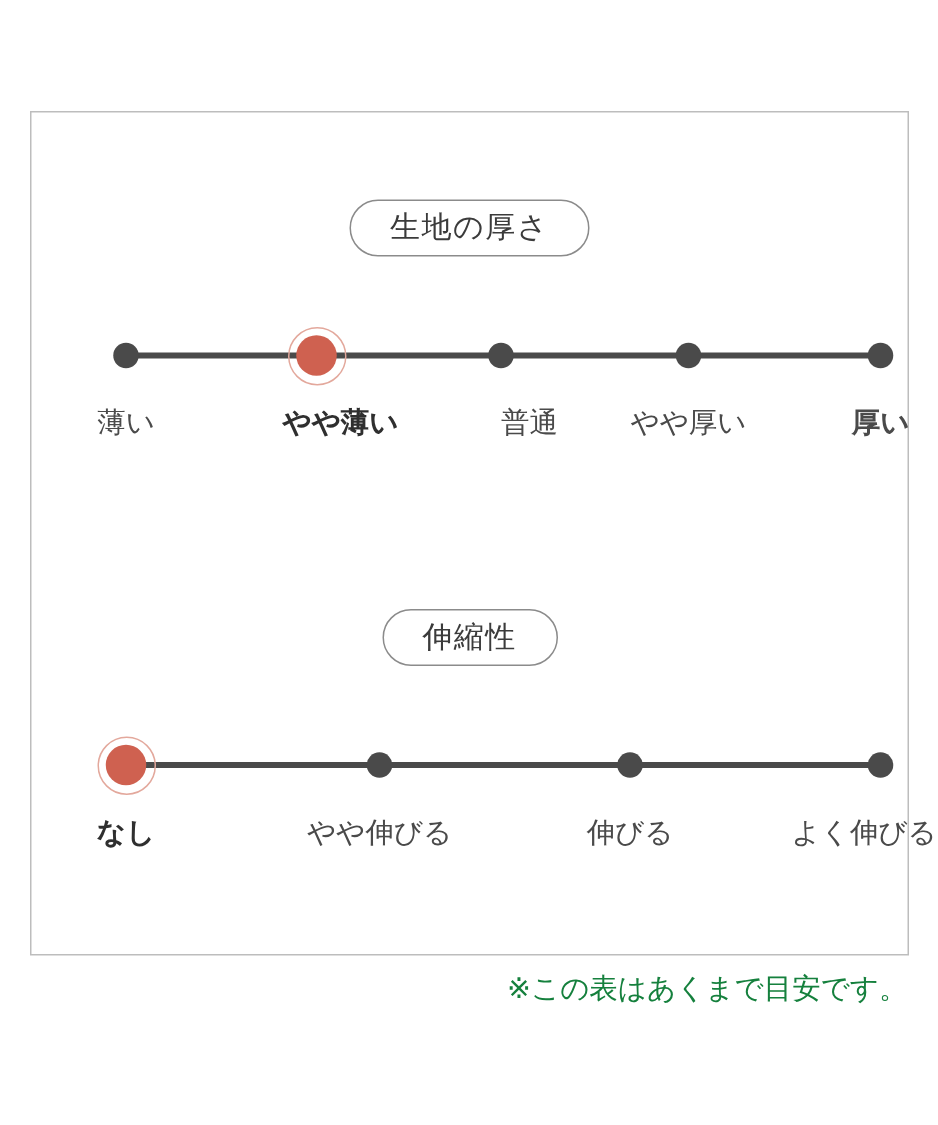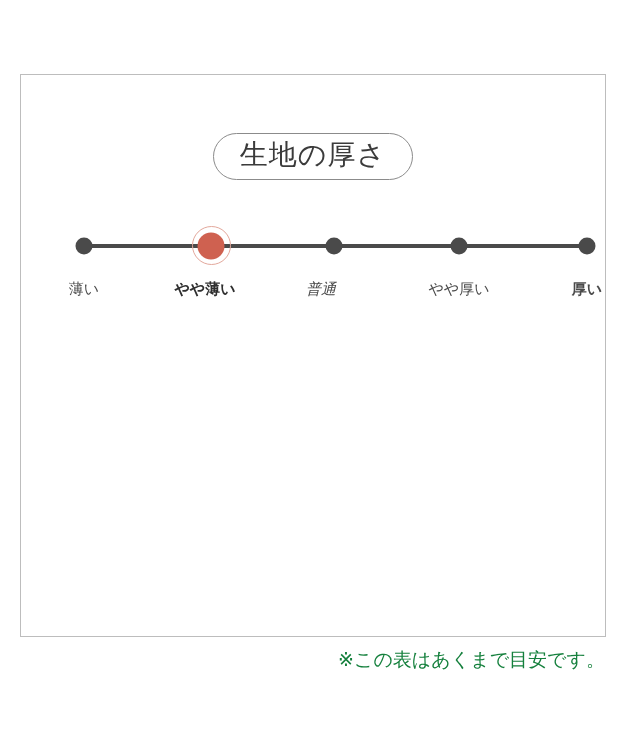--- a/index.html
+++ b/index.html
@@ -40,21 +40,21 @@
   
   .badge-row {
     display: flex;
     justify-content: center;
     align-items: center;
   }
   .badge {
     border: 1px solid #8b8b8b;
     border-radius: 999px;
     padding: 6px 26px 8px 26px;
-    font-size: 28px;
+    font-size: 20px;
     line-height: 1.1;
     letter-spacing: 1px;
     color: #3b3b3b;
     white-space: nowrap;
     background: #ffffff;
   }
 
   
   .scale-area {
     position: relative;
@@ -96,21 +96,21 @@
 
   
   .labels {
     position: relative;
     height: 30px;
     margin-top: 2px;
   }
   .tick-label {
     position: absolute;
     transform: translateX(-50%);
-    font-size: 15px;
+    font-size: 19px;
     line-height: 1.2;
     white-space: nowrap;
     color: #4a4a4a;
     top: 0;
   }
   .tick-label.is-selected {
     font-weight: bold;
     color: #2f2f2f;
   }
 
@@ -137,23 +137,41 @@
     <div class="scale-area">
       <div class="track" style="left:63px; width:503px;"></div>
       <div class="node" style="left:63px;"></div>
       <div class="node active" style="left:190px;"></div>
       <div class="node" style="left:313px;"></div>
       <div class="node" style="left:438px;"></div>
       <div class="node" style="left:566px;"></div>
     </div>
     <div class="labels">
       <span class="tick-label" style="left:63px;">薄い</span>
-      <span class="tick-label is-selected" style="left:184px;text-align:right;">やや薄い</span>
-      <span class="tick-label" style="left:300px;font-style:italic;">普通</span>
+      <span class="tick-label is-selected" style="left:206px;text-align:right;">やや薄い</span>
+      <span class="tick-label" style="left:332px;">普通</span>
       <span class="tick-label" style="left:438px;">やや厚い</span>
       <span class="tick-label" style="left:566px;font-weight:bold;">厚い</span>
     </div>
   </div>
 
+  <div class="scale-block block-1">
+    <div class="badge-row">
+      <span class="badge">伸縮性</span>
+    </div>
+    <div class="scale-area">
+      <div class="track" style="left:63px; width:503px;"></div>
+      <div class="node active" style="left:63px;"></div>
+      <div class="node" style="left:232px;"></div>
+      <div class="node" style="left:399px;"></div>
+      <div class="node" style="left:566px;"></div>
+    </div>
+    <div class="labels">
+      <span class="tick-label is-selected" style="left:63px;">なし</span>
+      <span class="tick-label" style="left:232px;">やや伸びる</span>
+      <span class="tick-label" style="left:399px;">伸びる</span>
+      <span class="tick-label" style="left:555px;">よく伸びる</span>
+    </div>
+  </div>
 
 </div>
 
 <div class="footnote">※この表はあくまで目安です。</div>
 
 </body></html>

